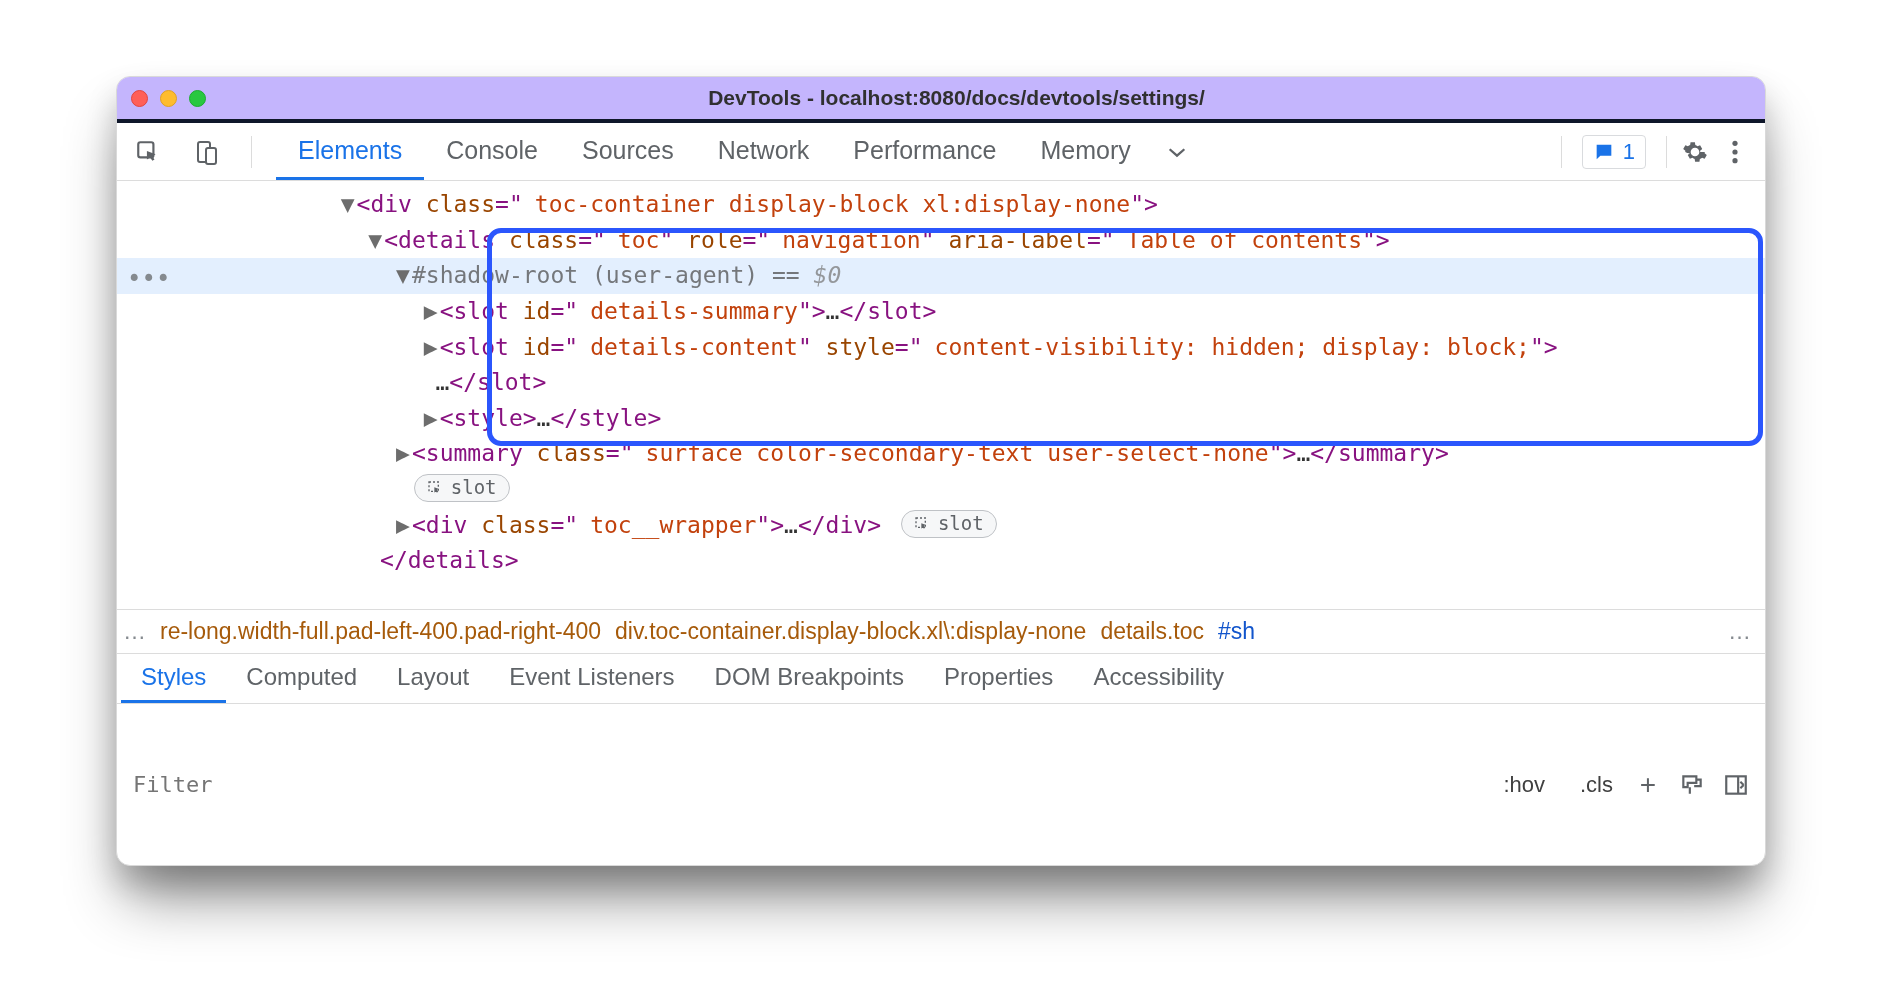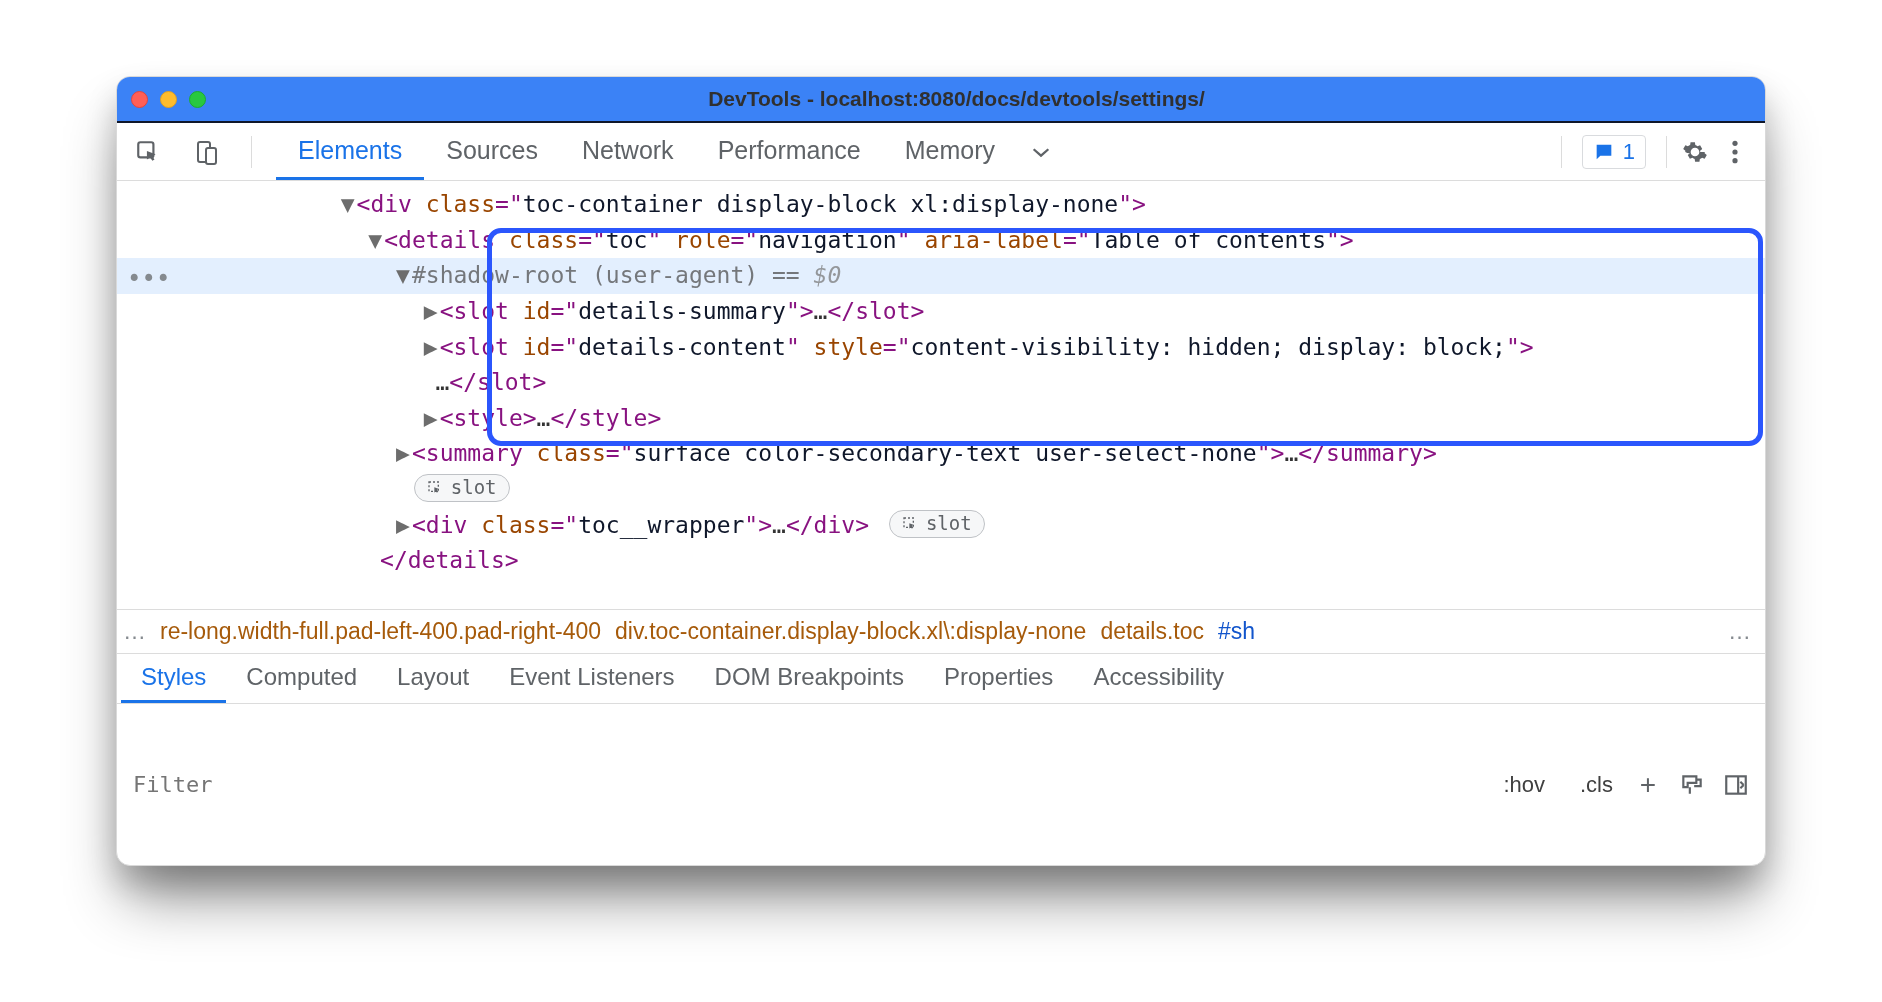--- a/index.html
+++ b/index.html
@@ -24,22 +24,22 @@
     box-shadow: 0 40px 60px -10px rgba(0,0,0,.45), 0 18px 30px rgba(0,0,0,.18);
     overflow: hidden;
     display: flex; flex-direction: column;
   }
 
   
   .titlebar {
     height: 46px;
     display: flex; align-items: center;
     padding: 0 14px;
-    background: #3b82f6;
-    border-bottom: 2px solid #0f172a;
+    background: #c4b5fd;
+    border-bottom: 4px solid #0f172a;
     justify-content: flex-end;
   }
   .traffic { display: flex; gap: 12px; margin-right: 16px; }
   .tl { width: 17px; height: 17px; border-radius: 50%; }
   .tl.red { background: #ff5f57; border:1px solid #e1453e;}
   .tl.yel { background: #febc2e; border:1px solid #dfa023;}
   .tl.grn { background: #28c840; border:1px solid #1dab30;}
   .title {
     flex: 1; text-align: center;
     font-size: 21px; font-weight: 600;
@@ -94,21 +94,21 @@
     padding: 6px 0 4px 0;
     position: relative;
     overflow: hidden;
     height: 428px;
   }
   .line { white-space: pre; padding-left: 0; }
   .ind { display:inline-block;}
   .toggle { color:#6d6d6d; display:inline-block; width:18px; text-align:center; user-select:none;}
   .tag { color:#881280;}
   .attrn { color:#994500;}
-  .attrv { color:#0f172a;}
+  .attrv { color:#c2410c;margin-left:12px;}
   .pun { color:#881280;}
   .txt { color:#333;}
   .grey { color:#74777b;}
   .em0 { color:#94979b; font-style: italic;}
 
   .pill {
     display:inline-flex;align-items:center;gap:8px;
     border:1px solid #bfc2c6; border-radius:16px;
     background:#f6f7f8; padding:0 12px; height:28px;
     font-size:19px; color:#5f6367; font-family: Menlo, monospace;
@@ -195,20 +195,21 @@
     <div class="tb-btn">
       <svg width="24" height="26" viewBox="0 0 24 24" fill="none" stroke="currentColor" stroke-width="2">
           <rect x="4" y="2" width="12" height="20" rx="2"></rect>
           <rect x="12" y="8" width="10" height="16" rx="2" fill="#fff"></rect>
         </svg>
     </div>
     <div class="tb-sep"></div>
 
     <div class="tabs">
       <div class="tab active">Elements</div>
+      <div class="tab">Console</div>
       <div class="tab">Sources</div>
       <div class="tab">Network</div>
       <div class="tab">Performance</div>
       <div class="tab">Memory</div>
       <div class="more-tabs">
         <svg width="22" height="14" viewBox="0 0 24 14" fill="none" stroke="currentColor" stroke-width="2.5">
             <path d="M4 4l8 7 8-7"></path>
           </svg>
       </div>
     </div>

